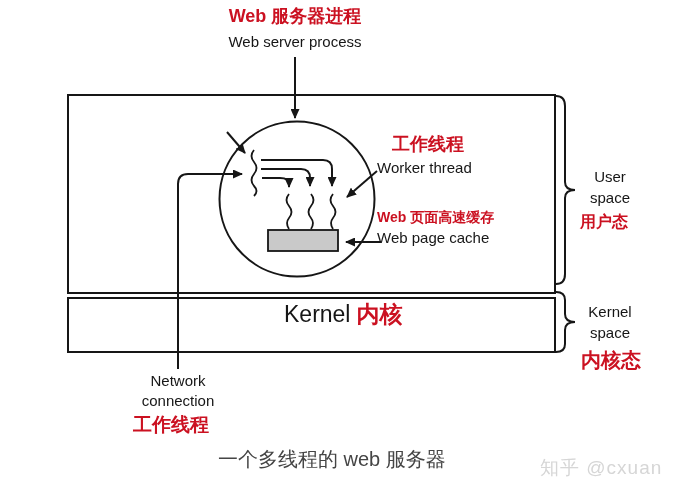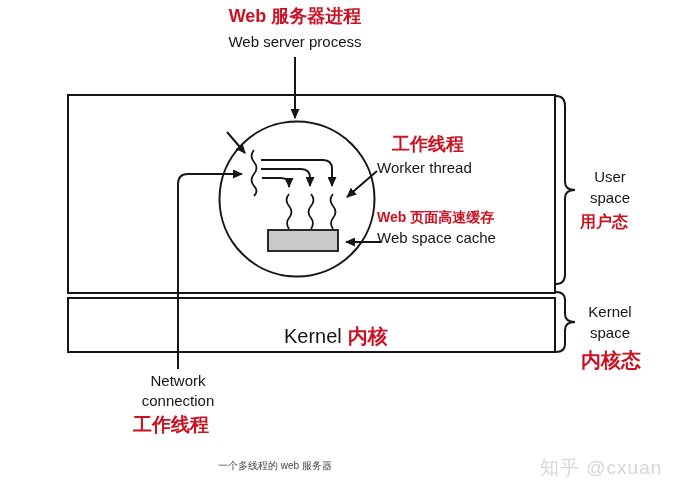--- a/index.html
+++ b/index.html
@@ -26,29 +26,29 @@
   .en{font-size:15px;color:var(--ink);}
   .center{text-align:center;}
   .top-zh{left:170px;top:5px;width:250px;font-size:18px;}
   .top-en{left:170px;top:33px;width:250px;}
   .disp-zh{left:117px;top:95px;}
   .disp-en{left:88px;top:116px;}
   .work-zh{left:392px;top:133px;}
   .work-en{left:377px;top:159px;}
   .cache-zh{left:377px;top:209px;font-size:14px;}
   .cache-en{left:377px;top:229px;}
-  .kernel-lbl{left:284px;top:324px;font-size:20px;}
+  .kernel-lbl{left:284px;top:300px;font-size:23px;}
   .kernel-lbl .cjk{color:var(--red);font-weight:bold;margin-left:6px;}
   .user-en{left:582px;top:166px;width:56px;line-height:21px;}
   .user-zh{left:580px;top:212px;font-size:16px;}
   .kernelspace-en{left:582px;top:301px;width:56px;line-height:21px;}
   .kernel-zh{left:581px;top:348px;font-size:20px;}
   .net-en{left:118px;top:371px;width:120px;line-height:20px;}
   .net-zh{left:133px;top:413px;font-size:19px;}
-  .caption{left:218px;top:460px;font-size:10px;color:var(--caption);}
+  .caption{left:218px;top:447px;font-size:20px;color:var(--caption);}
   .watermark{
     left:540px;top:456px;font-size:19px;color:var(--watermark);
     text-shadow:0 1px 0 rgba(255,255,255,.9);letter-spacing:1px;
   }
 </style>
 </head>
 <body>
 
 <div class="stage">
 
@@ -92,21 +92,21 @@
   </svg>
 
   <div class="lbl zh-red top-zh center">Web 服务器进程</div>
   <div class="lbl en top-en center">Web server process</div>
 
 
   <div class="lbl zh-red work-zh">工作线程</div>
   <div class="lbl zh-red cache-zh">Web 页面高速缓存</div>
 
   <div class="lbl en work-en">Worker thread</div>
-  <div class="lbl en cache-en">Web space cache</div>
+  <div class="lbl en cache-en">Web page cache</div>
 
   <div class="lbl kernel-lbl">
     <span>Kernel</span><span class="cjk">内核</span>
   </div>
 
   <div class="lbl en user-en center">
     <div>User</div>
     <div>space</div>
   </div>
   <div class="lbl zh-red user-zh">用户态</div>

